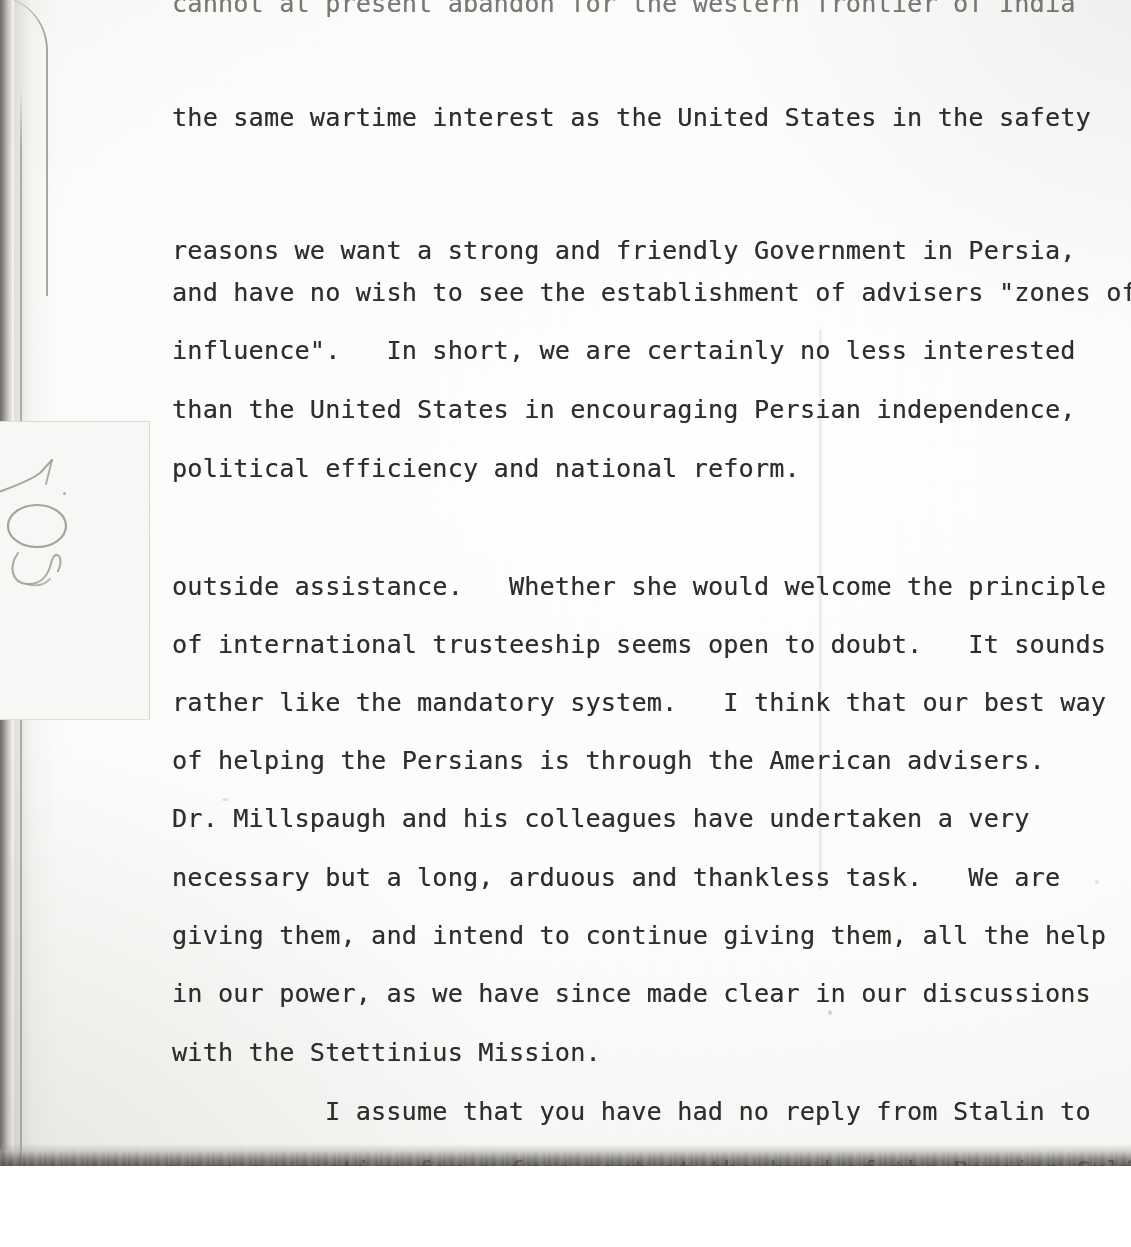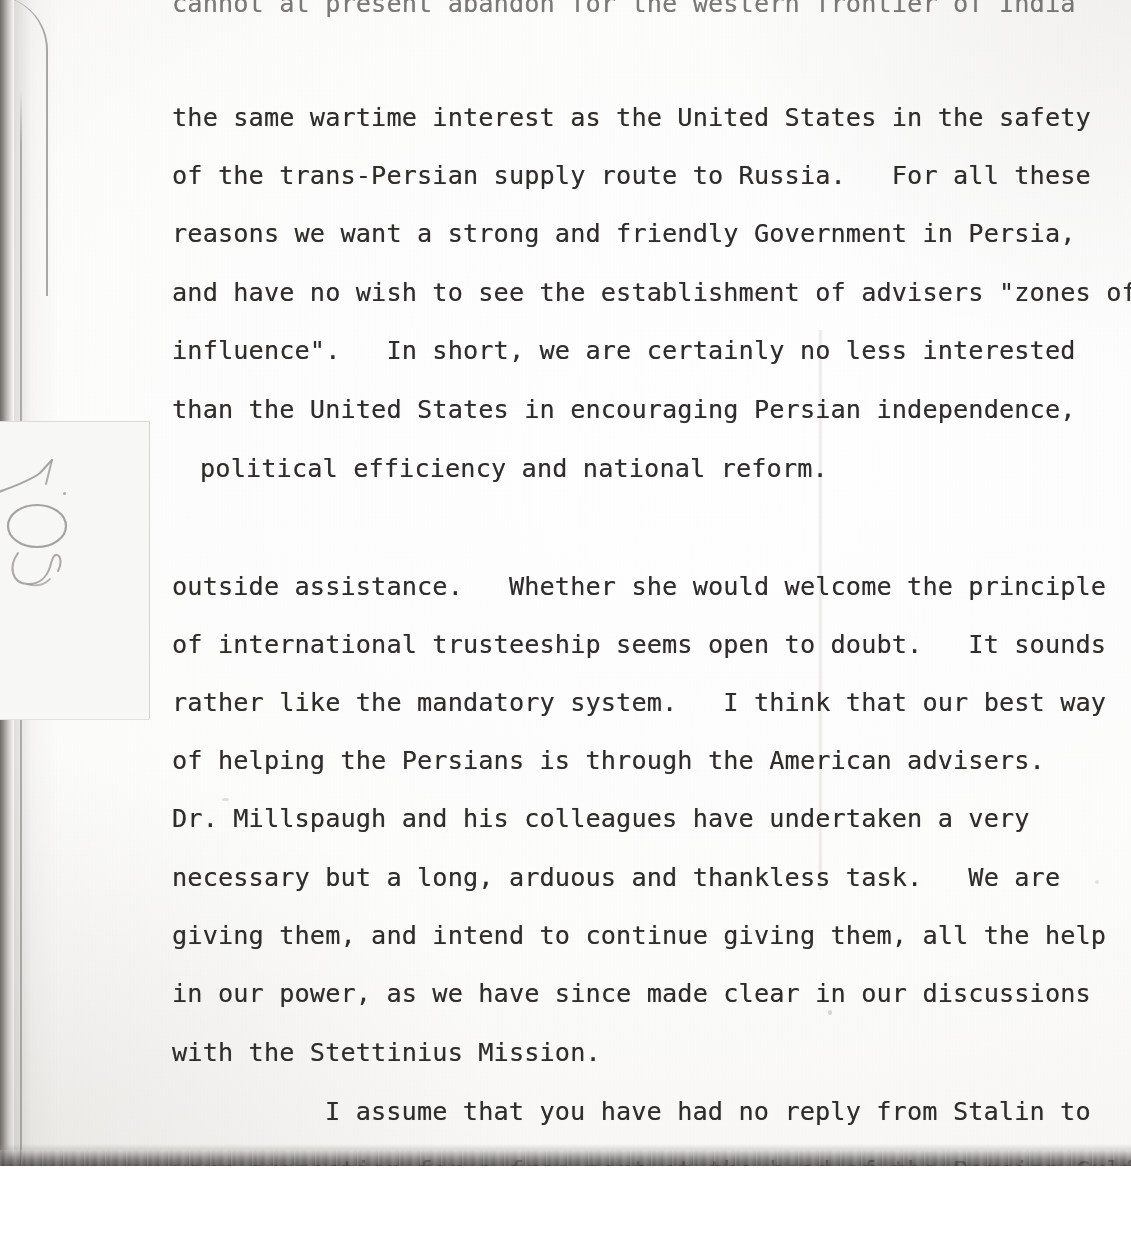--- a/index.html
+++ b/index.html
@@ -195,26 +195,25 @@
 
   <div class="paper"></div>
   <div class="paper-grain"></div>
   <div class="shade-tr"></div>
   <div class="shade-bl"></div>
   <div class="crease"></div>
 
   <div class="doc-body">
     <div class="line line-clip-top">cannot at present abandon for the western frontier of India</div>
     <div class="line" style="top:105px;">the same wartime interest as the United States in the safety</div>
-    <div class="line" style="top:163px;">of the trans-Persian supply route to Russia.   For all these</div>
-    <div class="line" style="top:221px;text-align:right;">reasons we want a strong and friendly Government in Persia,</div>
+    <div class="line" style="top:238px;text-align:right;">reasons we want a strong and friendly Government in Persia,</div>
     <div class="line" style="top:280px;">and have no wish to see the establishment of advisers "zones of</div>
     <div class="line" style="top:338px;">influence".   In short, we are certainly no less interested</div>
     <div class="line" style="top:397px;">than the United States in encouraging Persian independence,</div>
-    <div class="line" style="top:456px;margin-left:28px;">political efficiency and national reform.</div>
+    <div class="line" style="top:456px;">political efficiency and national reform.</div>
     <div class="line" style="top:574px;">outside assistance.   Whether she would welcome the principle</div>
     <div class="line" style="top:632px;">of international trusteeship seems open to doubt.   It sounds</div>
     <div class="line" style="top:690px;">rather like the mandatory system.   I think that our best way</div>
     <div class="line" style="top:748px;">of helping the Persians is through the American advisers.</div>
     <div class="line" style="top:806px;">Dr. Millspaugh and his colleagues have undertaken a very</div>
     <div class="line" style="top:865px;">necessary but a long, arduous and thankless task.   We are</div>
     <div class="line" style="top:923px;">giving them, and intend to continue giving them, all the help</div>
     <div class="line" style="top:981px;">in our power, as we have since made clear in our discussions</div>
     <div class="line" style="top:1040px;">with the Stettinius Mission.</div>
     <div class="line" style="top:1099px; left:325px;">I assume that you have had no reply from Stalin to</div>

